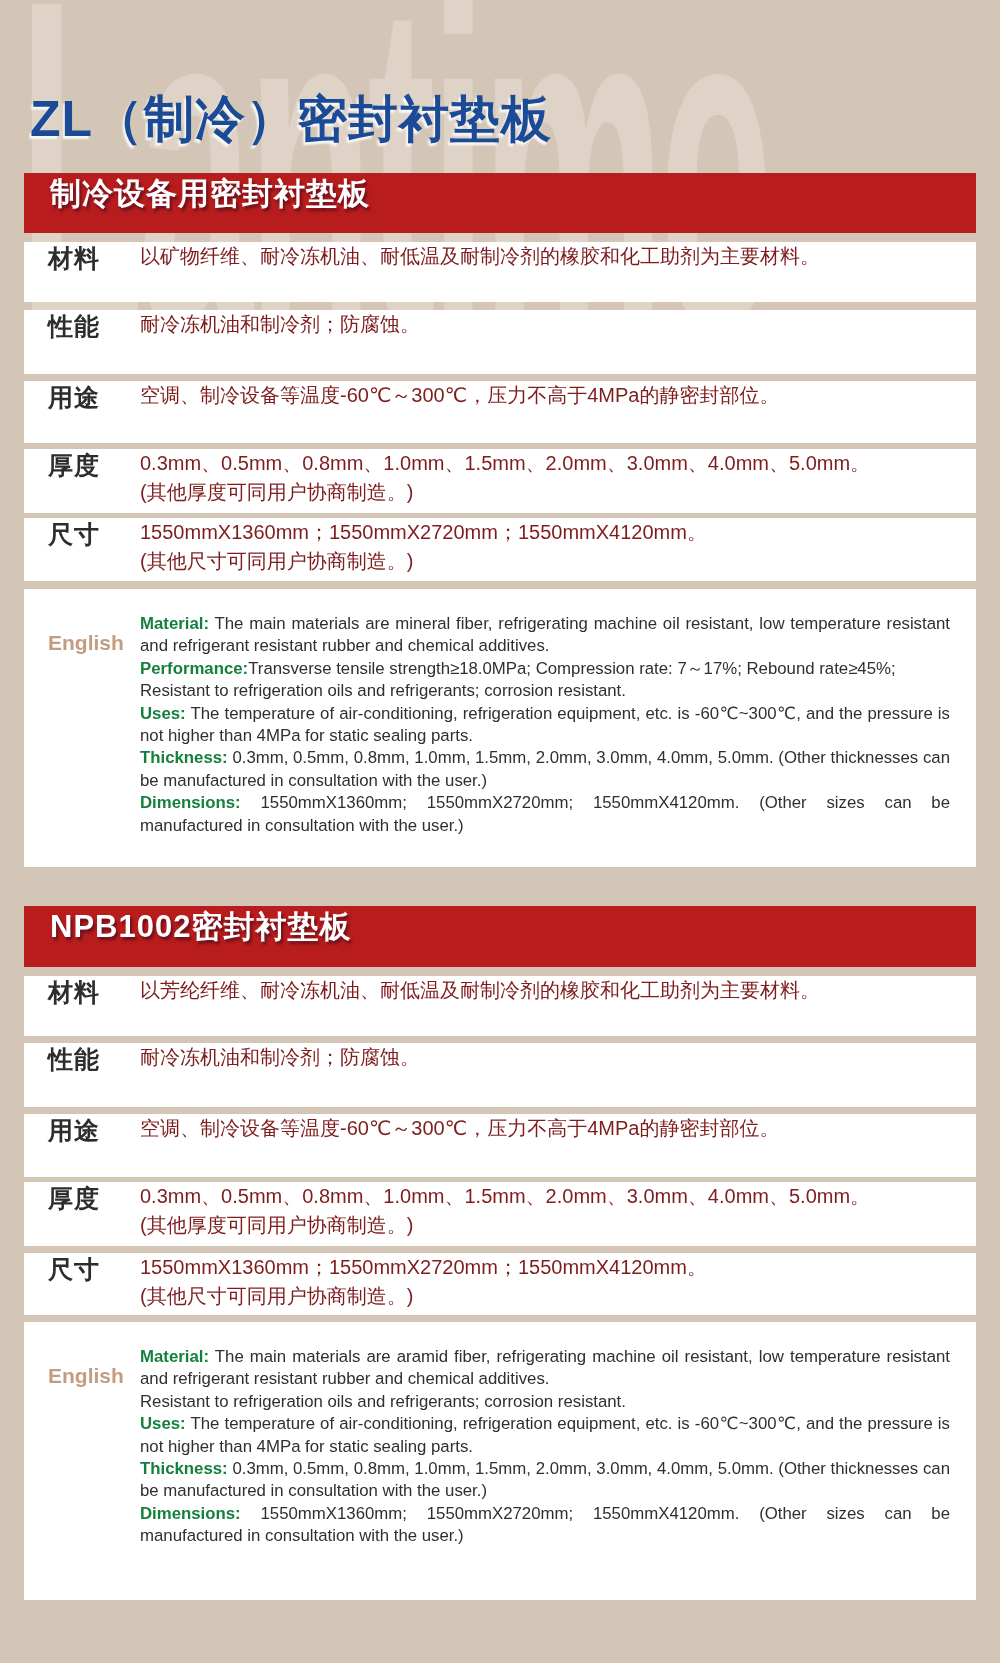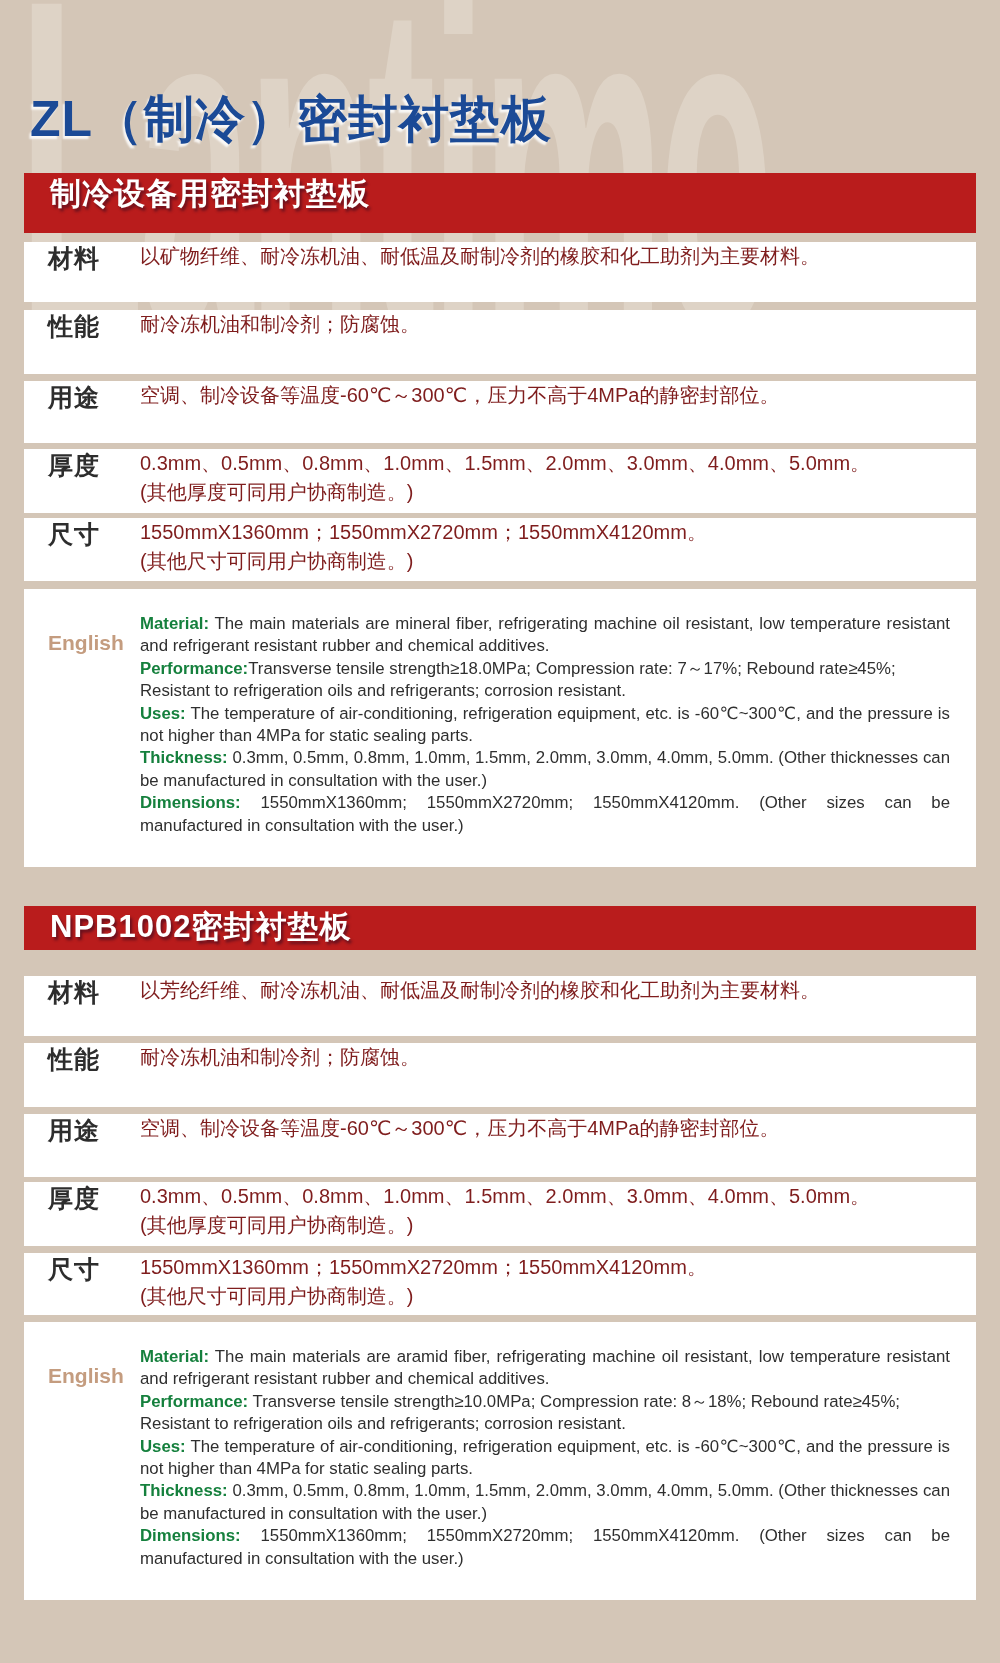--- a/index.html
+++ b/index.html
@@ -126,21 +126,21 @@
     <div class="eng-text">
       <p><strong>Material:</strong><span> The main materials are mineral fiber, refrigerating machine oil resistant, low temperature resistant and refrigerant resistant rubber and chemical additives.</span></p>
       <p><strong>Performance:</strong><span>Transverse tensile strength≥18.0MPa; Compression rate: 7～17%; Rebound rate≥45%;</span></p>
       <p><strong></strong><span>Resistant to refrigeration oils and refrigerants; corrosion resistant.</span></p>
       <p><strong>Uses:</strong><span> The temperature of air-conditioning, refrigeration equipment, etc. is -60℃~300℃, and the pressure is not higher than 4MPa for static sealing parts.</span></p>
       <p><strong>Thickness:</strong><span> 0.3mm, 0.5mm, 0.8mm, 1.0mm, 1.5mm, 2.0mm, 3.0mm, 4.0mm, 5.0mm. (Other thicknesses can be manufactured in consultation with the user.)</span></p>
       <p><strong>Dimensions:</strong><span> 1550mmX1360mm; 1550mmX2720mm; 1550mmX4120mm. (Other sizes can be manufactured in consultation with the user.)</span></p>
     </div>
   </div>
 
-  <div class="bar" style="top:906px; height:44px;">
+  <div class="bar" style="top:906px; height:61px;">
     <h2>NPB1002密封衬垫板</h2>
   </div>
 
   <div class="box row" style="top:976px; height:60px;">
     <div class="row-label">材料</div>
     <div class="row-content">
       <div>以芳纶纤维、耐冷冻机油、耐低温及耐制冷剂的橡胶和化工助剂为主要材料。</div>
     </div>
   </div>
 
@@ -171,21 +171,20 @@
     <div class="row-content">
       <div>1550mmX1360mm；1550mmX2720mm；1550mmX4120mm。</div>
       <div>(其他尺寸可同用户协商制造。)</div>
     </div>
   </div>
 
   <div class="box english-block" style="top:1322px; height:278px;">
     <div class="eng-label">English</div>
     <div class="eng-text">
       <p><strong>Material:</strong><span> The main materials are aramid fiber, refrigerating machine oil resistant, low temperature resistant and refrigerant resistant rubber and chemical additives.</span></p>
-      <p><strong>Performance:</strong><span> Transverse tensile strength≥10.0MPa; Compression rate: 8～18%; Rebound rate≥45%;</span></p>
       <p><strong></strong><span>Resistant to refrigeration oils and refrigerants; corrosion resistant.</span></p>
       <p><strong>Uses:</strong><span> The temperature of air-conditioning, refrigeration equipment, etc. is -60℃~300℃, and the pressure is not higher than 4MPa for static sealing parts.</span></p>
       <p><strong>Thickness:</strong><span> 0.3mm, 0.5mm, 0.8mm, 1.0mm, 1.5mm, 2.0mm, 3.0mm, 4.0mm, 5.0mm. (Other thicknesses can be manufactured in consultation with the user.)</span></p>
       <p><strong>Dimensions:</strong><span> 1550mmX1360mm; 1550mmX2720mm; 1550mmX4120mm. (Other sizes can be manufactured in consultation with the user.)</span></p>
     </div>
   </div>
 
 </div>
 
 </body></html>

